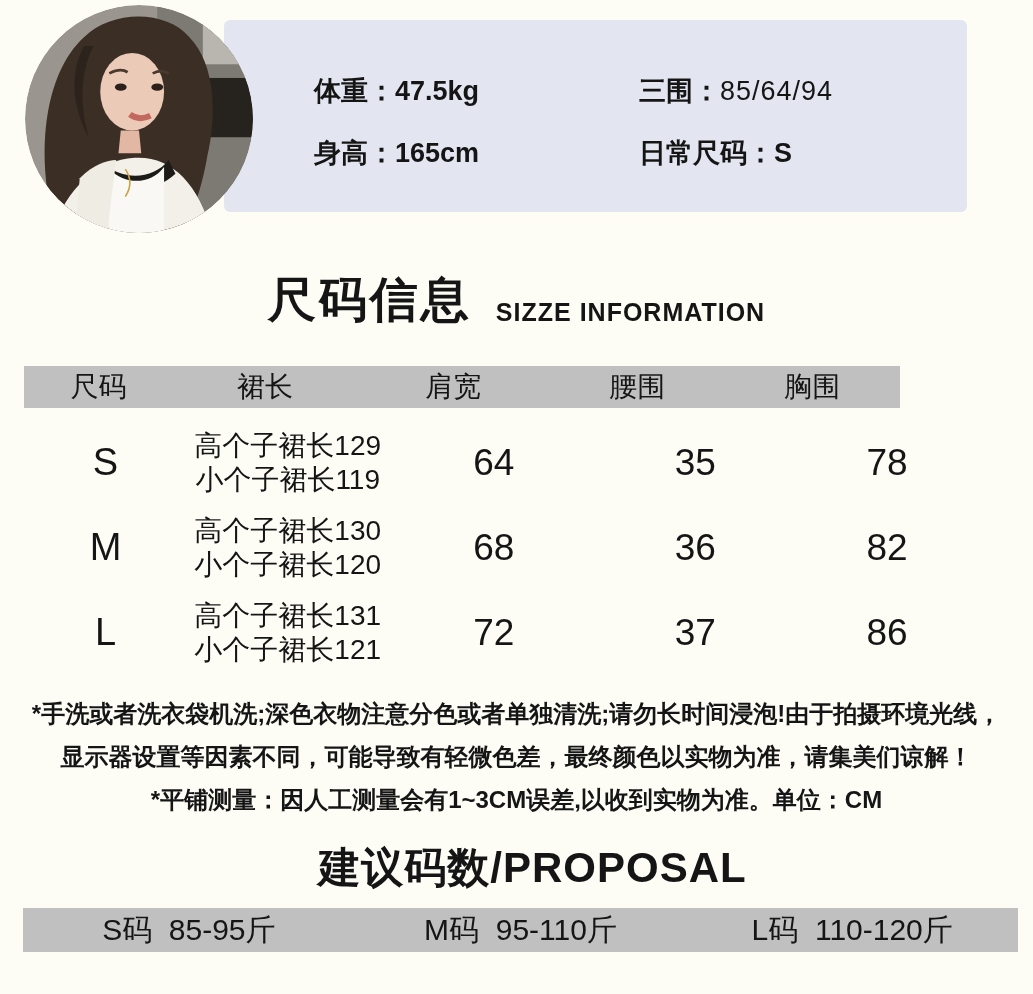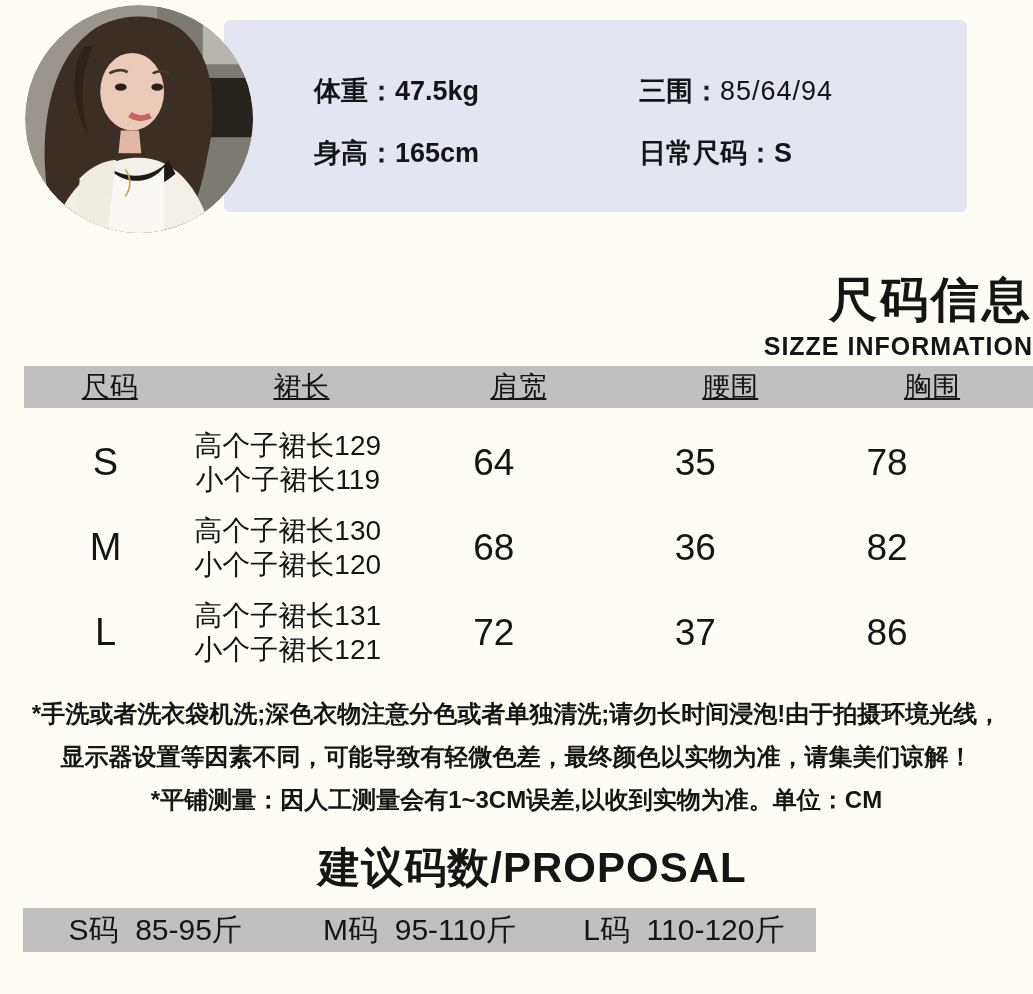--- a/index.html
+++ b/index.html
@@ -26,33 +26,32 @@
   .stat .val.num { font-weight:normal; letter-spacing:1px; }
   .avatar {
     position:absolute; left:25px; top:5px; width:228px; height:228px;
     border-radius:50%; overflow:hidden;
   }
   .avatar svg { display:block; width:100%; height:100%; }
 
   
   .title-block {
     position:absolute; top:268px; left:0; width:100%;
-    display:flex; justify-content:center; align-items:flex-end;flex-direction:column;
+    display:flex; justify-content:center; align-items:flex-end;
   }
   .title-cn { font-size:48px; font-weight:bold; letter-spacing:3px; }
   .title-en { font-size:25px; font-weight:bold; margin-left:24px; margin-bottom:5px; letter-spacing:1px; }
 
   
   .tbl-header {
-    position:absolute; left:24px; top:366px; width:1009px; height:42px;
+    position:absolute; left:24px; top:366px; width:876px; height:42px;
     background:#c0c0c0;
     display:grid; grid-template-columns:17% 21% 22% 20% 20%;
     align-items:center; text-align:center;
     font-size:28px;
-    text-decoration:underline;
   }
   .tbl-body {
     position:absolute; left:24px; top:420px; width:959px;
   }
   .tbl-row {
     display:grid; grid-template-columns:17% 21% 22% 20% 20%;
     align-items:center; text-align:center; height:85px;
   }
   .cell-size { font-size:38px; }
   .cell-length { font-size:28px; line-height:1.18; text-align:center; }
@@ -63,21 +62,21 @@
     position:absolute; top:692px; left:0; width:100%;
     text-align:center; font-size:24px; font-weight:bold; line-height:43px;
   }
 
   
   .proposal-title {
     position:absolute; top:840px; left:16px; width:100%;
     text-align:center; font-size:42px; font-weight:bold; letter-spacing:1px;
   }
   .proposal-bar {
-    position:absolute; left:23px; top:908px; width:793px; height:44px;
+    position:absolute; left:23px; top:908px; width:995px; height:44px;
     background:#c0c0c0;
     display:flex; align-items:center;
     font-size:30px;
   }
   .bar-item { flex:1; text-align:center; white-space:pre; }
 </style>
 </head>
 <body>
 
 <div class="page">

